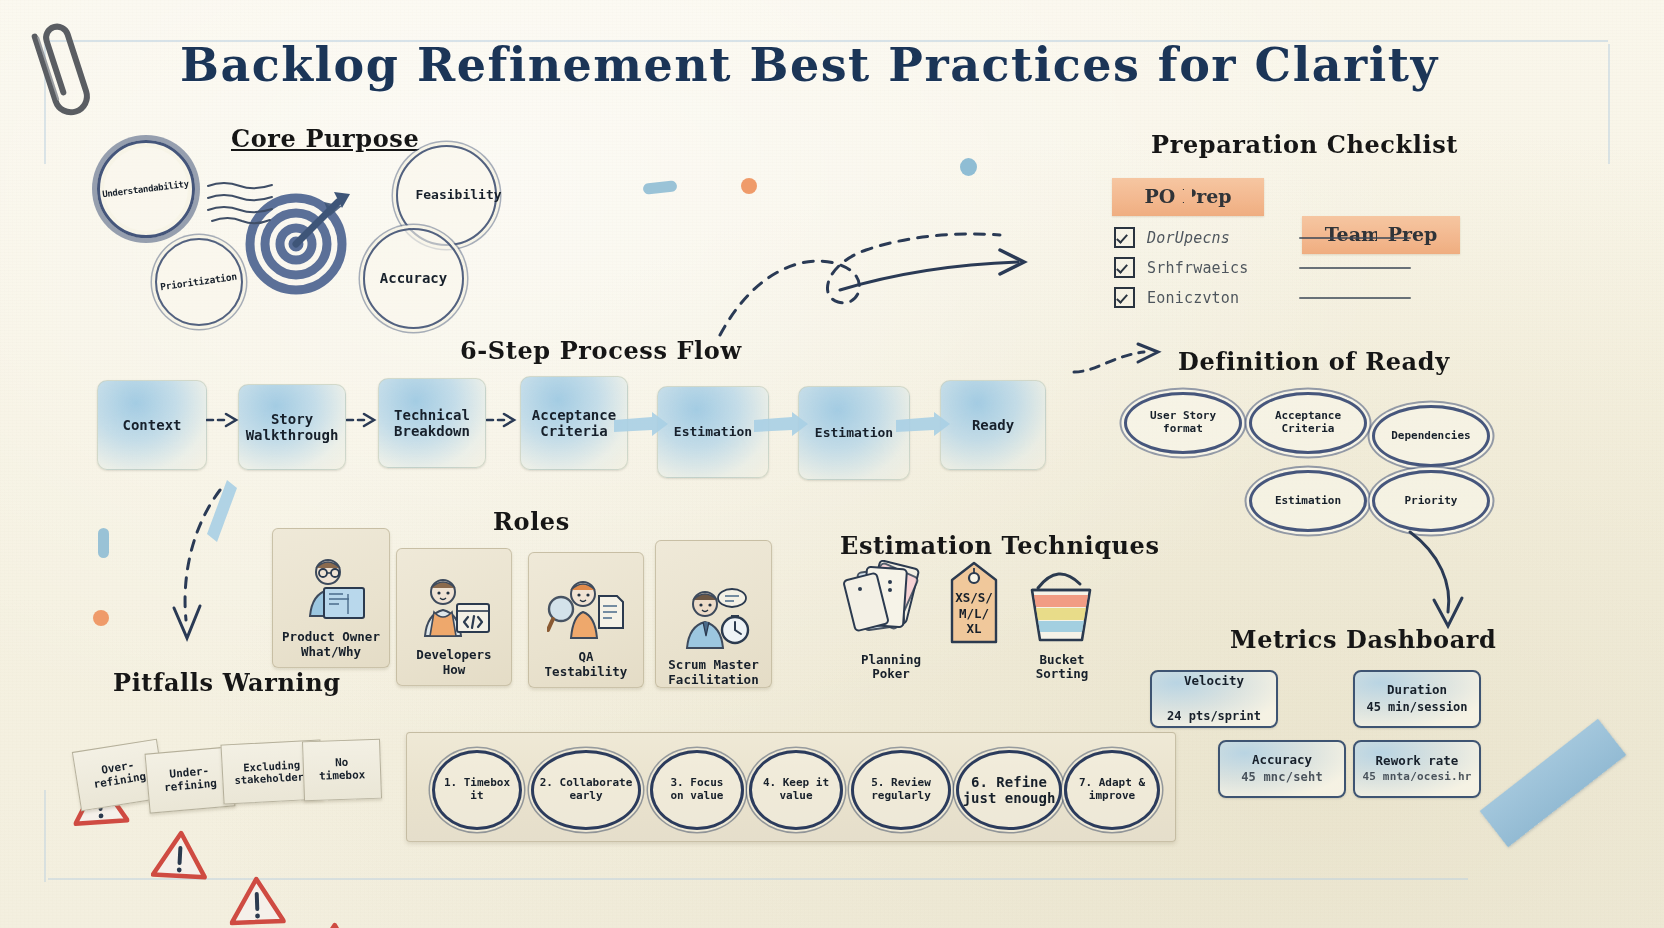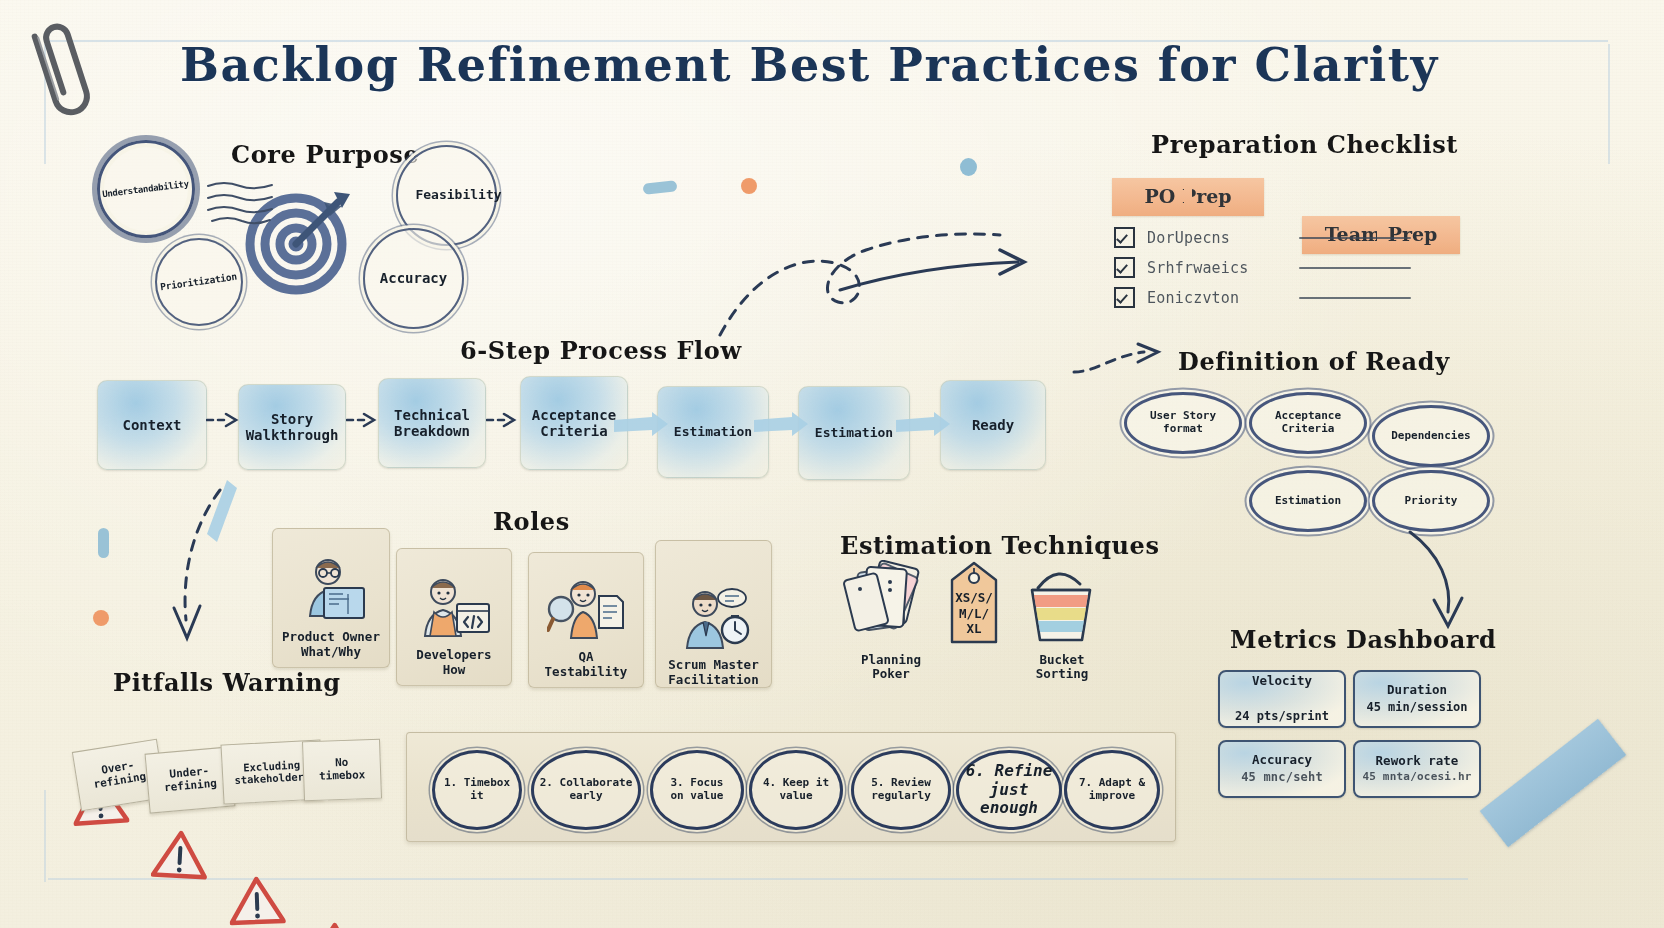--- a/index.html
+++ b/index.html
@@ -197,21 +197,21 @@
         <path d="M30 16 L30 84 a16 16 0 0 0 32 0 L62 24 a11 11 0 0 0 -22 0 L40 78"></path>
       </g>
       <g transform="rotate(-18 45 55)" fill="none" stroke="#9a9da1" stroke-width="2" stroke-linecap="round">
         <path d="M33 18 L33 83"></path>
       </g>
     </svg>
   </div>
 
   <div class="abs h-main" style="left:180px;top:38px;">Backlog Refinement Best Practices for Clarity</div>
 
-  <div class="abs h-sec" style="left:231px;top:140px;">Core Purpose</div>
+  <div class="abs h-sec" style="left:231px;top:124px;text-decoration:underline;">Core Purpose</div>
 
   <div class="abs" style="left:238px;top:182px;width:120px;height:120px;">
     <svg width="120" height="120" viewBox="0 0 120 120">
       <g fill="none" stroke="#4d6490" stroke-linecap="round">
         <circle cx="58" cy="62" r="46" stroke-width="9" opacity=".92"></circle>
         <circle cx="58" cy="62" r="31" stroke-width="9" opacity=".92"></circle>
         <circle cx="58" cy="62" r="16" stroke-width="9" opacity=".92"></circle>
         <circle cx="58" cy="62" r="4.5" stroke-width="6" opacity=".95"></circle>
       </g>
       <g stroke="#3e5578" stroke-width="7" stroke-linecap="round" fill="none">
@@ -265,21 +265,21 @@
 
   <div class="abs h-sec" style="left:1151px;top:130px;">Preparation Checklist</div>
 
   <div class="abs tape" style="left:1112px;top:178px;width:152px;height:38px;">
     <span class="lbl">PO Prep</span>
   </div>
   <div class="abs tape" style="left:1302px;top:178px;width:158px;height:38px;">
     <span class="lbl">Team Prep</span>
   </div>
 
-  <div class="abs chkrow" style="left:1114px;top:227px;width:350px;">
+  <div class="abs chkrow" style="left:1114px;top:227px;width:350px;font-style:italic;">
     <span class="chkbox"></span>
     <span class="garble" style="font-size:15px;width:140px;">DorUpecns</span>
     <span class="chkline" style="width:112px;"></span>
   </div>
   <div class="abs chkrow" style="left:1114px;top:257px;width:350px;">
     <span class="chkbox"></span>
     <span class="garble" style="font-size:15px;width:140px;">Srhfrwaeics</span>
     <span class="chkline" style="width:112px;"></span>
   </div>
   <div class="abs chkrow" style="left:1114px;top:287px;width:350px;">
@@ -602,21 +602,21 @@
   </div>
   <div class="abs pnote" style="left:303px;top:740px;width:76px;height:58px;transform:rotate(-2deg);">
     <span class="lbl xs">
       <span>No</span><br>
       <span>timebox</span>
     </span>
   </div>
 
   <div class="abs h-sec" style="left:1230px;top:625px;">Metrics Dashboard</div>
 
-  <div class="abs metric" style="left:1218px;top:670px;width:124px;height:54px;gap:22px;">
+  <div class="abs metric" style="left:1150px;top:670px;width:124px;height:54px;gap:22px;">
     <span class="lbl sm">Velocity</span>
     <span class="lbl xs" style="font-size:12px;">24 pts/sprint</span>
   </div>
   <div class="abs metric" style="left:1353px;top:670px;width:124px;height:54px;">
     <span class="lbl sm">Duration</span>
     <span class="lbl xs" style="font-size:12px;">45 min/session</span>
   </div>
   <div class="abs metric" style="left:1218px;top:740px;width:124px;height:54px;">
     <span class="lbl sm">Accuracy</span>
     <span class="lbl xs garble" style="font-size:12px;">45 mnc/seht</span>
@@ -652,21 +652,21 @@
       <span>value</span>
     </span>
   </div>
   <div class="abs tipcircle" style="left:851px;top:750px;width:94px;height:74px;">
     <span class="lbl xs">
       <span>5. Review</span><br>
       <span>regularly</span>
     </span>
   </div>
   <div class="abs tipcircle" style="left:956px;top:750px;width:100px;height:74px;">
-    <span class="lbl xs" style="font-size:16px;font-style:italic;">
+    <span class="lbl xs" style="font-size:14px;">
       <span>6. Refine</span><br>
       <span>just enough</span>
     </span>
   </div>
   <div class="abs tipcircle" style="left:1064px;top:750px;width:90px;height:74px;">
     <span class="lbl xs">
       <span>7. Adapt &amp;</span><br>
       <span>improve</span>
     </span>
   </div>

